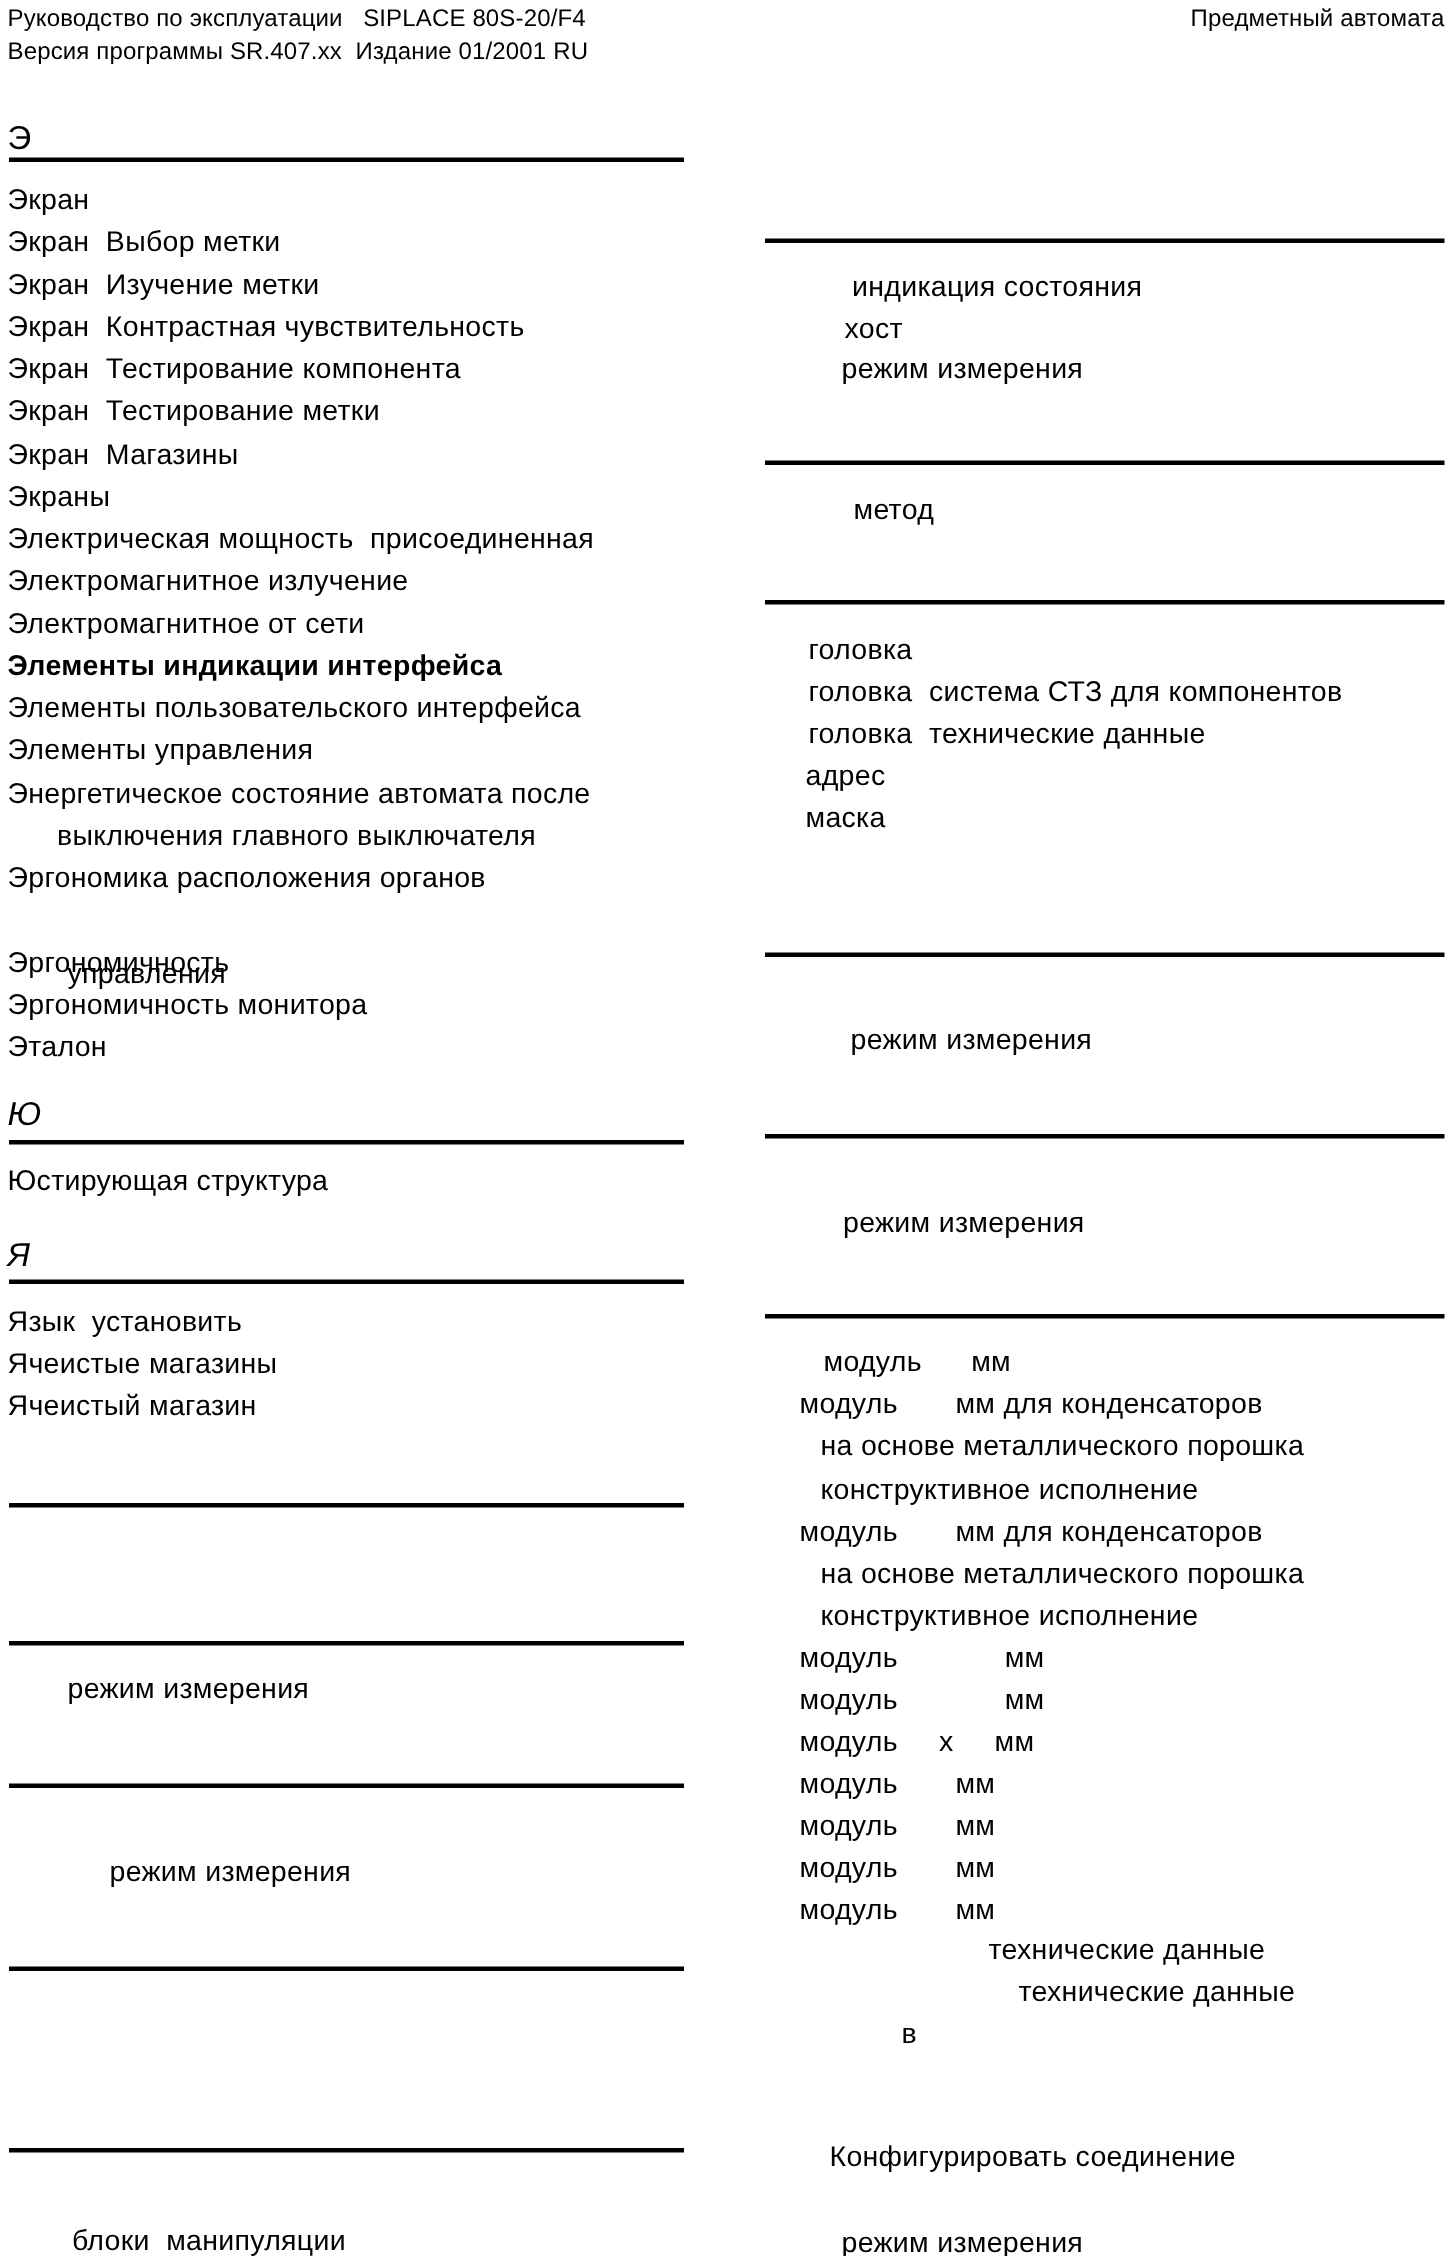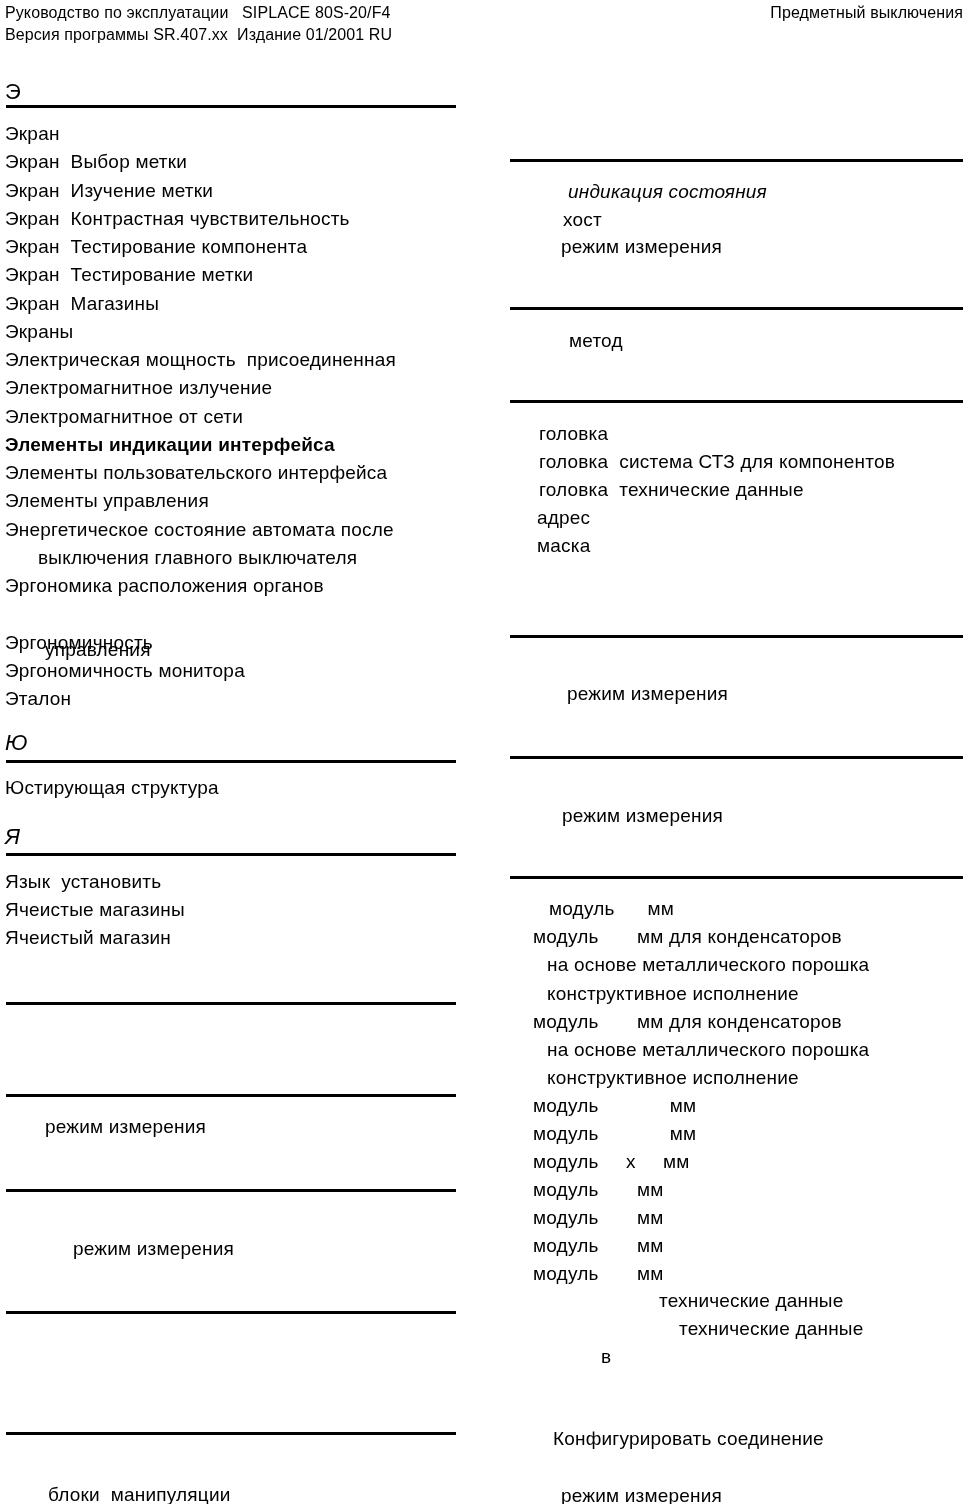--- a/index.html
+++ b/index.html
@@ -39,21 +39,21 @@
     position: absolute;
     height: 3px;
     background: #000;
   }
 </style>
 </head>
 <body>
 
 <div class="page">
   <div class="hdr" style="left:5px; top:3px;">Руководство по эксплуатации   SIPLACE 80S-20/F4</div>
-  <div class="hdr right" style="right:3px; top:3px;">Предметный выключения</div>
+  <div class="hdr right" style="right:3px; top:3px;">Предметный автомата</div>
   <div class="hdr" style="left:5px; top:25px;">Версия программы SR.407.xx  Издание 01/2001 RU</div>
 
   <div class="col">
       <div class="letter" style="left: 5px; top: 80px;">Э</div>
       <div class="rule" style="left: 6px; width: 450px; top: 105px;"></div>
       <div class="entry" style="left: 5px; top: 123px;">Экран</div>
       <div class="entry" style="left: 5px; top: 151px;">Экран  Выбор метки</div>
       <div class="entry" style="left: 5px; top: 180px;">Экран  Изучение метки</div>
       <div class="entry" style="left: 5px; top: 208px;">Экран  Контрастная чувствительность</div>
       <div class="entry" style="left: 5px; top: 236px;">Экран  Тестирование компонента</div>
@@ -85,21 +85,21 @@
       <div class="rule" style="left: 6px; width: 450px; top: 1094px;"></div>
       <div class="entry" style="left: 45px; top: 1116px;">режим измерения</div>
       <div class="rule" style="left: 6px; width: 450px; top: 1189px;"></div>
       <div class="entry" style="left: 73px; top: 1238px;">режим измерения</div>
       <div class="rule" style="left: 6px; width: 450px; top: 1311px;"></div>
       <div class="rule" style="left: 6px; width: 450px; top: 1432px;"></div>
       <div class="entry" style="left: 48px; top: 1452px; margin-top: 32px;">блоки  манипуляции</div>
     </div>
   <div class="col">
       <div class="rule" style="left: 510px; width: 453px; top: 159px;"></div>
-      <div class="entry" style="left: 568px; top: 181px; font-style: italic;">индикация состояния</div>
+      <div class="entry" style="left: 568px; top: 181px;">индикация состояния</div>
       <div class="entry" style="left: 563px; top: 209px;">хост</div>
       <div class="entry" style="left: 561px; top: 236px;">режим измерения</div>
       <div class="rule" style="left: 510px; width: 453px; top: 307px;"></div>
       <div class="entry" style="left: 569px; top: 330px;">метод</div>
       <div class="rule" style="left: 510px; width: 453px; top: 400px;"></div>
       <div class="entry" style="left: 539px; top: 423px;">головка</div>
       <div class="entry" style="left: 539px; top: 451px;">головка  система СТЗ для компонентов</div>
       <div class="entry" style="left: 539px; top: 479px;">головка  технические данные</div>
       <div class="entry" style="left: 537px; top: 507px;">адрес</div>
       <div class="entry" style="left: 537px; top: 535px;">маска</div>

